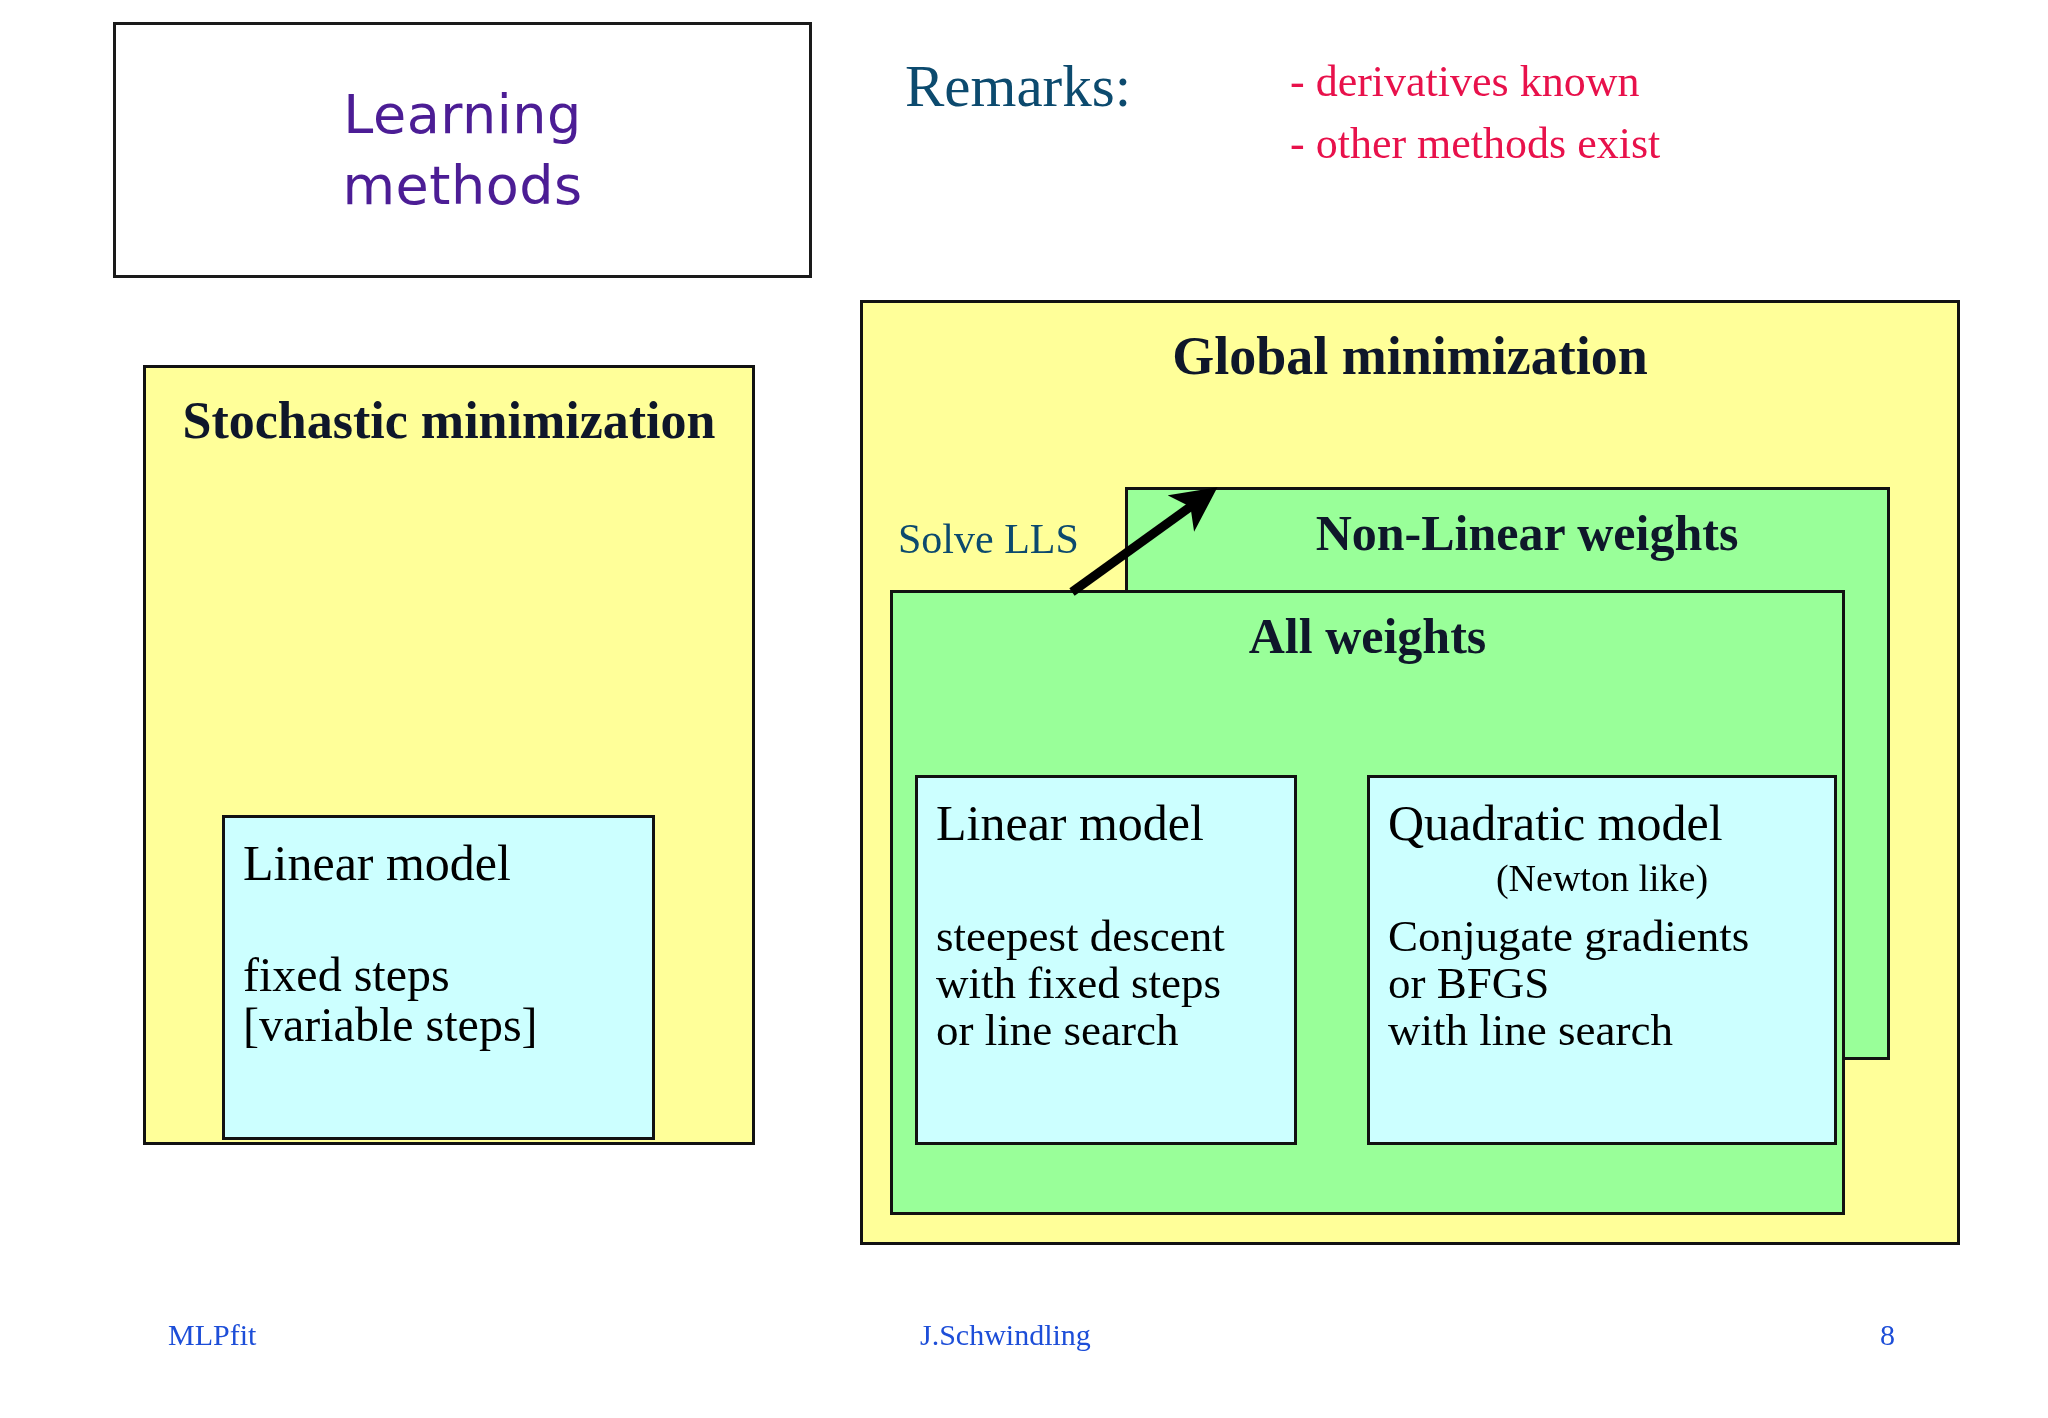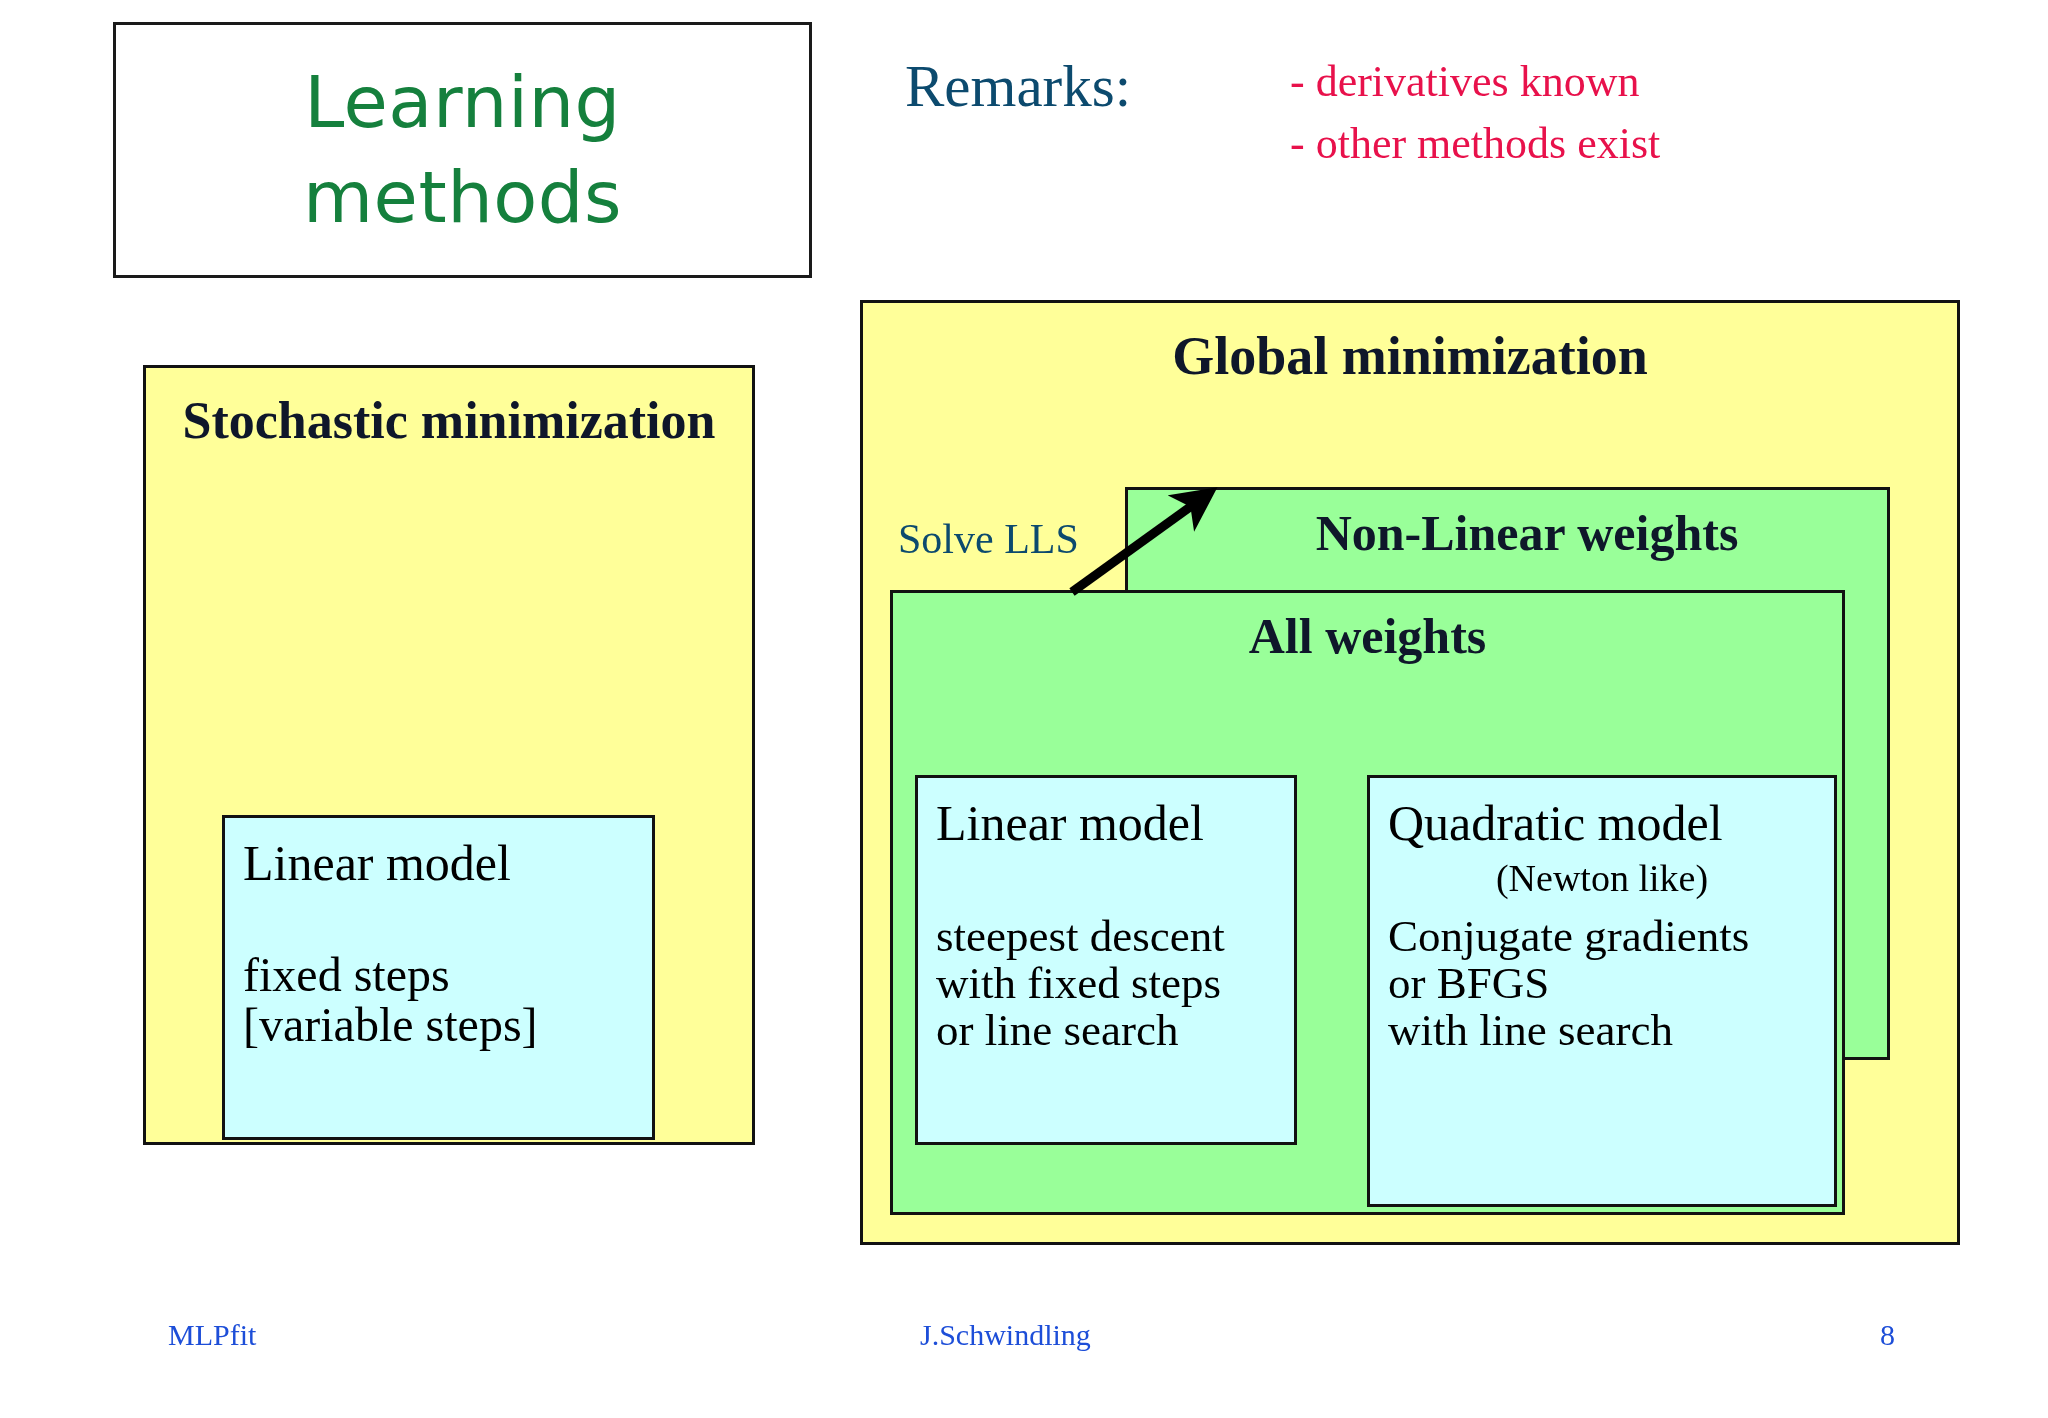--- a/index.html
+++ b/index.html
@@ -27,23 +27,23 @@
     background: #ffffff;
     border: 3px solid #1a1a1a;
     box-sizing: border-box;
     display: flex;
     flex-direction: column;
     align-items: center;
     justify-content: center;
   }
   .title-line {
     font-family: "DejaVu Sans", sans-serif;
-    font-size: 72px;
+    font-size: 54px;
     line-height: 1.32;
-    color: #15803d;
+    color: #4c1d95;
     letter-spacing: 0.5px;
     white-space: nowrap;
     text-align: center;
   }
 
   
   #remarks-block {
     position: absolute;
     left: 905px;
     top: 48px;
@@ -163,21 +163,21 @@
   }
 
   #linear-model-right-box {
     left: 915px; top: 775px;
     width: 382px; height: 370px;
   }
   #linear-model-right-lines { top: 135px; font-size: 45px; }
 
   #quadratic-box {
     left: 1367px; top: 775px;
-    width: 470px; height: 432px;
+    width: 470px; height: 370px;
   }
   #quadratic-sub {
     position: absolute;
     left: 0; right: 0;
     top: 78px;
     text-align: center;
     font-size: 38px;
     color: #000;
     white-space: nowrap;
   }

